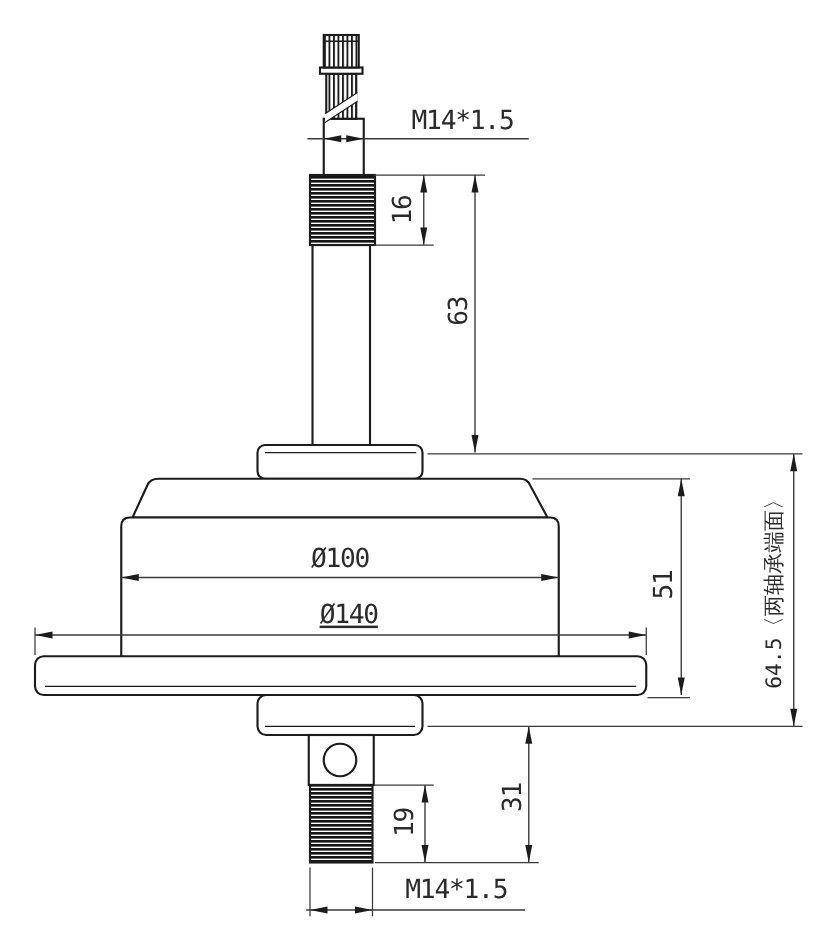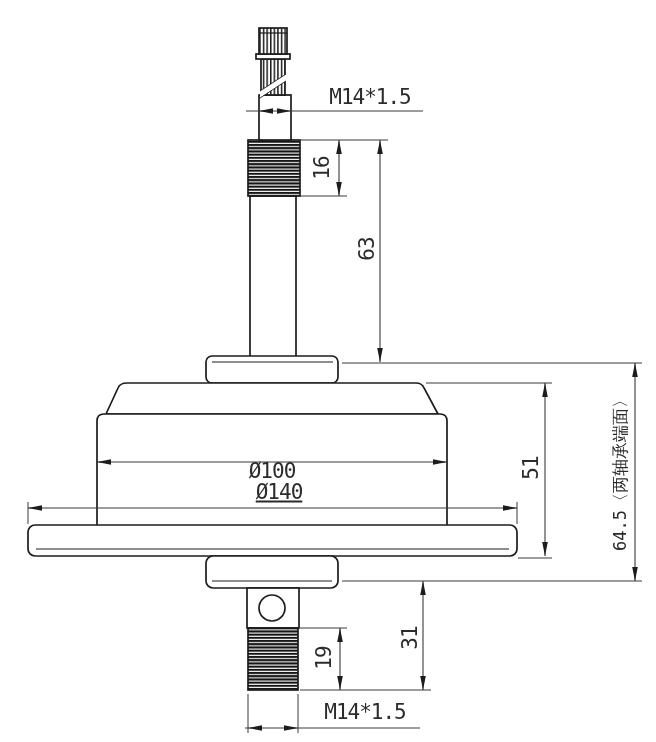--- a/index.html
+++ b/index.html
@@ -131,21 +131,21 @@
       <path d="M298,728 L284,725.2 L284,730.8 Z"></path>
     </g>
   </svg>
 
   <div class="lbl" style="left:370px;top:97px;">M14*1.5</div>
 
   <div class="lbl rot" style="left:322px;top:168px;">16</div>
 
   <div class="lbl rot" style="left:367px;top:249px;">63</div>
 
-  <div class="lbl" style="left:272px;top:471px;">Ø100</div>
+  <div class="lbl" style="left:272px;top:447px;">Ø100</div>
 
   <div class="lbl" style="left:279px;top:492px;text-decoration:underline;">Ø140</div>
 
   <div class="lbl rot" style="left:531px;top:468px;">51</div>
 
   <div class="lbl rot small" style="left:620px;top:471px;">64.5〈两轴承端面〉</div>
 
   <div class="lbl rot" style="left:410px;top:638px;">31</div>
 
   <div class="lbl rot" style="left:324px;top:658px;">19</div>

